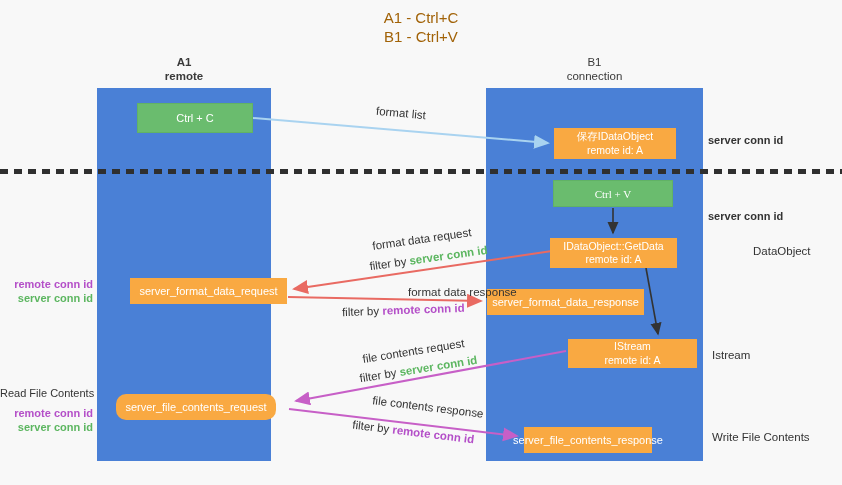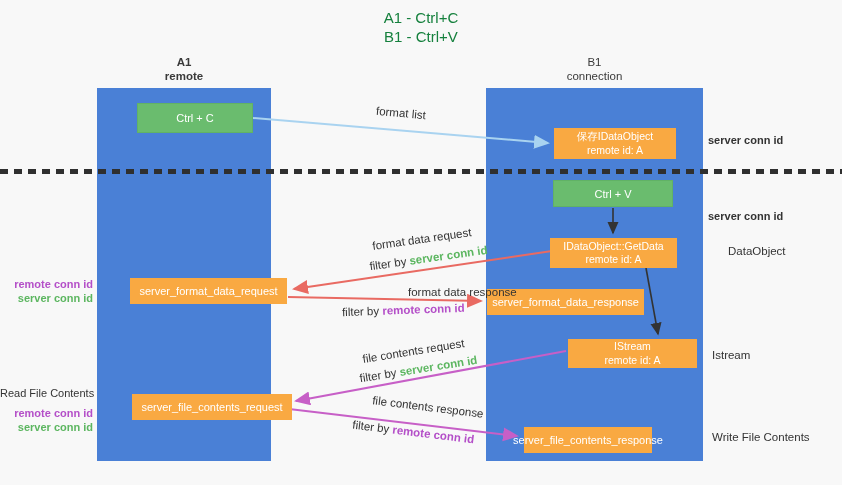--- a/index.html
+++ b/index.html
@@ -1,46 +1,46 @@
 <!DOCTYPE html>
 <html><head>
 <meta charset="utf-8">
 <style>
   * { margin:0; padding:0; box-sizing:border-box; }
   body { background:#f8f8f8; font-family:"Liberation Sans", sans-serif; }
   .canvas { position:relative; width:842px; height:485px; background:#f8f8f8; overflow:hidden; }
 
   .title { position:absolute; left:0; top:8px; width:842px; text-align:center;
-           font-size:15px; line-height:19px; color:#15803d; }
+           font-size:15px; line-height:19px; color:#a16207; }
 
   .lane-header { position:absolute; text-align:center; font-size:11.5px; line-height:14px; color:#3a3a3a; }
   .lane-header.a1 { left:97px; top:55px; width:174px;font-weight:bold; }
   .lane-header.b1 { left:486px; top:55px; width:217px; }
 
   .lane { position:absolute; top:88px; height:373px; background:#4a80d6; }
   .lane.a1 { left:97px; width:174px; }
   .lane.b1 { left:486px; width:217px; }
 
   .dotted-line { position:absolute; left:0; top:169px; width:842px; height:5px;
     background:repeating-linear-gradient(90deg,#2f2f2f 0 8px,transparent 8px 14px); }
 
   .node { position:absolute; display:flex; flex-direction:column; justify-content:center;
           align-items:center; color:#fff; text-align:center; }
   .node.green  { background:#6abc6e; border:1px solid #61b265; font-size:11px; }
   .node.orange { background:#f9a942; font-size:11px; }
   .node.two-line { font-size:10.5px; line-height:13.5px; }
 
   .n-ctrl-c   { left:137px; top:103px; width:116px; height:30px; }
   .n-save-obj { left:554px; top:128px; width:122px; height:31px;text-align:right; }
-  .n-ctrl-v   { left:553px; top:180px; width:120px; height:27px; }
+  .n-ctrl-v   { left:553px; top:180px; width:120px; height:27px;font-family:Liberation Serif, serif; }
   .n-getdata  { left:550px; top:238px; width:127px; height:30px; }
   .n-fmt-req  { left:130px; top:278px; width:157px; height:26px; }
   .n-fmt-res  { left:487px; top:289px; width:157px; height:26px; }
   .n-istream  { left:568px; top:339px; width:129px; height:29px; }
-  .n-file-req { left:132px; top:394px; width:160px; height:26px; }
+  .n-file-req { left:116px; top:394px; width:160px; height:26px;border-radius:10px; }
   .n-file-res { left:524px; top:427px; width:128px; height:26px; }
 
   .arrows { position:absolute; left:0; top:0; width:842px; height:485px; pointer-events:none; }
 
   .edge-label { position:absolute; white-space:nowrap; font-size:11.5px; color:#333; }
   .el-format-list { left:376px; top:107px; transform:rotate(5deg); }
   .el-fdr         { left:372px; top:233px; transform:rotate(-8deg); }
   .el-fdr-filter  { left:369px; top:252px; transform:rotate(-8deg); }
   .el-fds         { left:366px; top:286px;margin-left:42px; }
   .el-fds-filter  { left:342px; top:304px; transform:rotate(-2deg); }
@@ -53,21 +53,21 @@
   .id-purple { color:#b44fc8; font-weight:bold; }
 
   .side-label { position:absolute; white-space:nowrap; font-size:11.5px; color:#333; }
   .side-group { position:absolute; width:93px; text-align:right; font-size:11px;
                 line-height:14px; font-weight:bold; white-space:nowrap; }
   .sg-top    { left:0; top:277px; }
   .sg-bottom { left:0; top:406px; }
   .sl-read   { left:0; top:387px; width:93px; text-align:left; font-size:11px; }
   .sl-r1     { left:708px; top:134px; font-size:11px; }
   .sl-r2     { left:708px; top:210px; font-size:11px; }
-  .sl-dataobject { left:700px; top:245px;padding-left:28px; }
+  .sl-dataobject { left:725px; top:245px;padding-left:28px; }
   .sl-istream    { left:712px; top:349px; }
   .sl-write      { left:712px; top:431px; }
 </style>
 </head>
 <body>
 
 <div class="canvas">
 
   <div class="title">
     <div>A1 - Ctrl+C</div>

